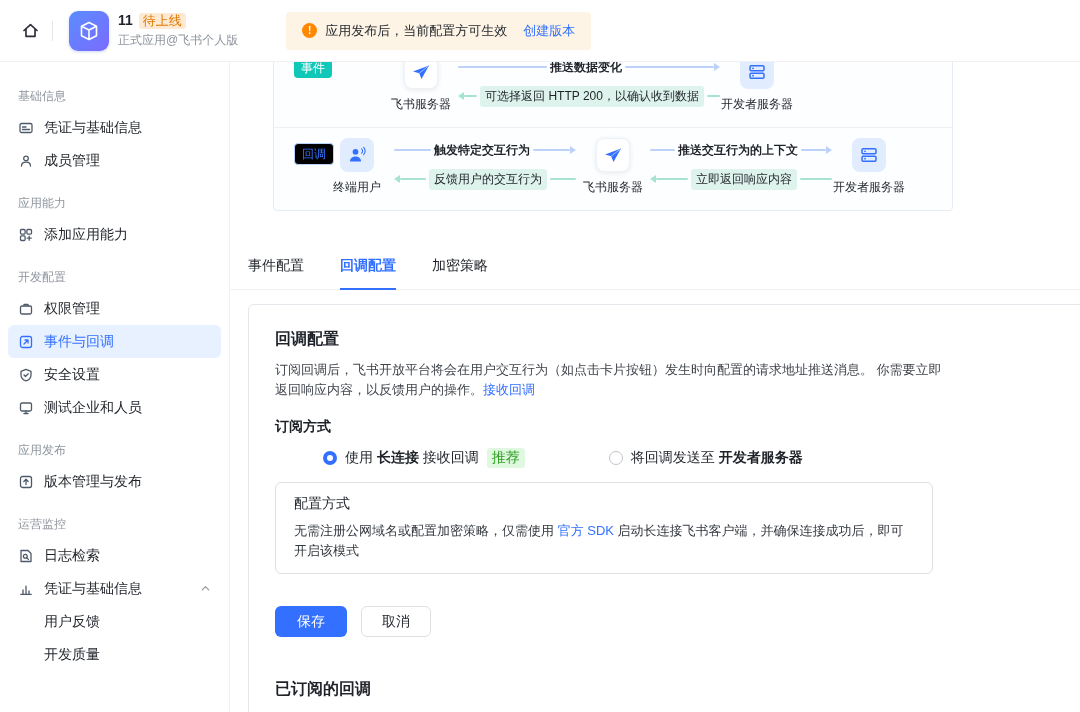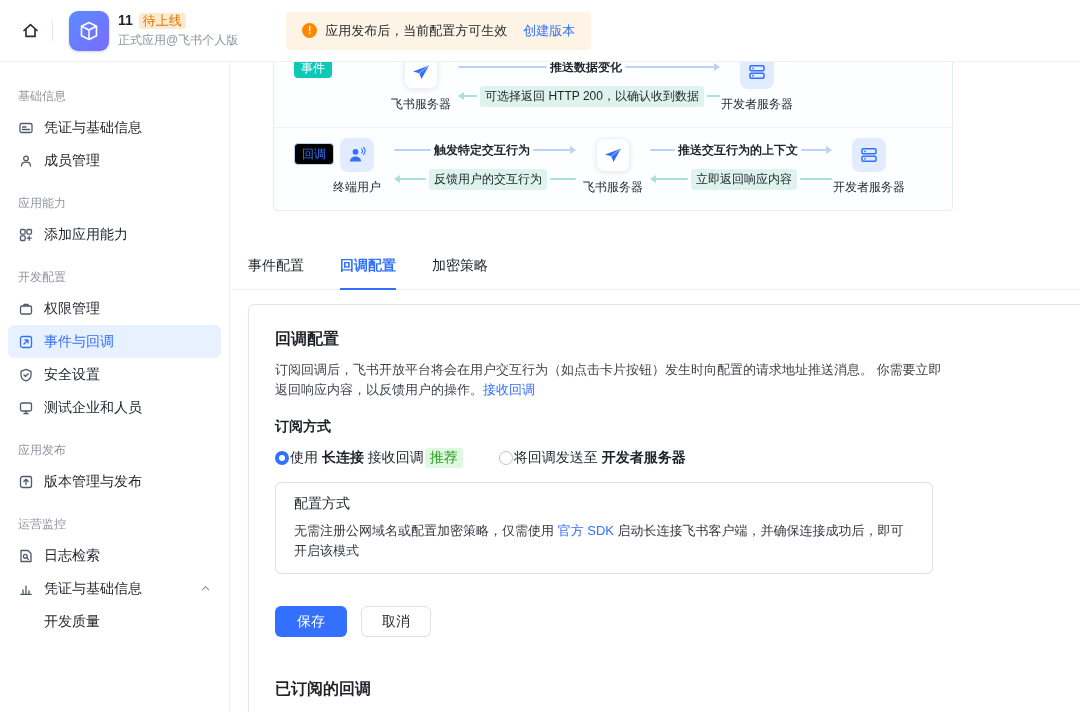--- a/index.html
+++ b/index.html
@@ -81,21 +81,21 @@
   .tab.active { color:#3370ff; font-weight:600; border-bottom:2px solid #3370ff; margin-bottom:-1px; }
 
   
   .card { margin:14px 0 0 18px; width:1120px; min-height:520px; background:#fff;
     border:1px solid #e5e6eb; border-radius:6px; padding:24px 26px 60px; }
   .sec-title { font-size:16px; font-weight:700; }
   .desc { margin-top:10px; font-size:13px; line-height:20px; color:#40454c; width:676px; }
   .link-inline { color:#3370ff; }
   .sub-title { margin-top:18px; font-size:14px; font-weight:700; }
   .radio-row { margin-top:12px; display:flex; align-items:center; gap:36px; font-size:14px; }
-  .radio-opt { display:flex; align-items:center; gap:1px; cursor:pointer; }
+  .radio-opt { display:flex; align-items:center; gap:8px; cursor:pointer;margin-left:48px; }
   .radio { width:14px; height:14px; border-radius:50%; border:1px solid #bfc3c9; background:#fff; flex:none; }
   .radio.checked { border:4px solid #3370ff; }
   .radio-text b { font-weight:700; }
   .badge-green { font-size:14px; color:#2ea121; background:#e0f8e0; padding:1px 5px; border-radius:3px; }
   .config-box { margin-top:14px; width:658px; border:1px solid #dee0e3; border-radius:6px; padding:12px 18px; }
   .config-title { font-size:14px; color:#1f2329; }
   .config-text { margin-top:8px; font-size:13px; color:#33383f; line-height:20px; }
   .btn-row { margin-top:32px; display:flex; gap:14px; }
   .btn-primary { background:#3370ff; color:#fff; font-size:14px; border:none; border-radius:6px;
     padding:6px 22px; height:31px; cursor:pointer; font-family:inherit; }
@@ -244,20 +244,23 @@
           </svg>
         </span>
       <span>凭证与基础信息</span>
       <span class="chevron">
           <svg width="11" height="11" viewBox="0 0 12 12" fill="none" stroke="currentColor" stroke-width="1.3" stroke-linecap="round" stroke-linejoin="round">
             <path d="M2.5 7.5 L6 4 L9.5 7.5"></path>
           </svg>
         </span>
     </div>
     <div class="nav-child">
+      <span>用户反馈</span>
+    </div>
+    <div class="nav-child">
       <span>开发质量</span>
     </div>
   </div>
 </aside>
 
 <main class="main">
 
   <div class="diagram">
     <div class="d-row first">
       <span class="flow-badge event">事件</span>

